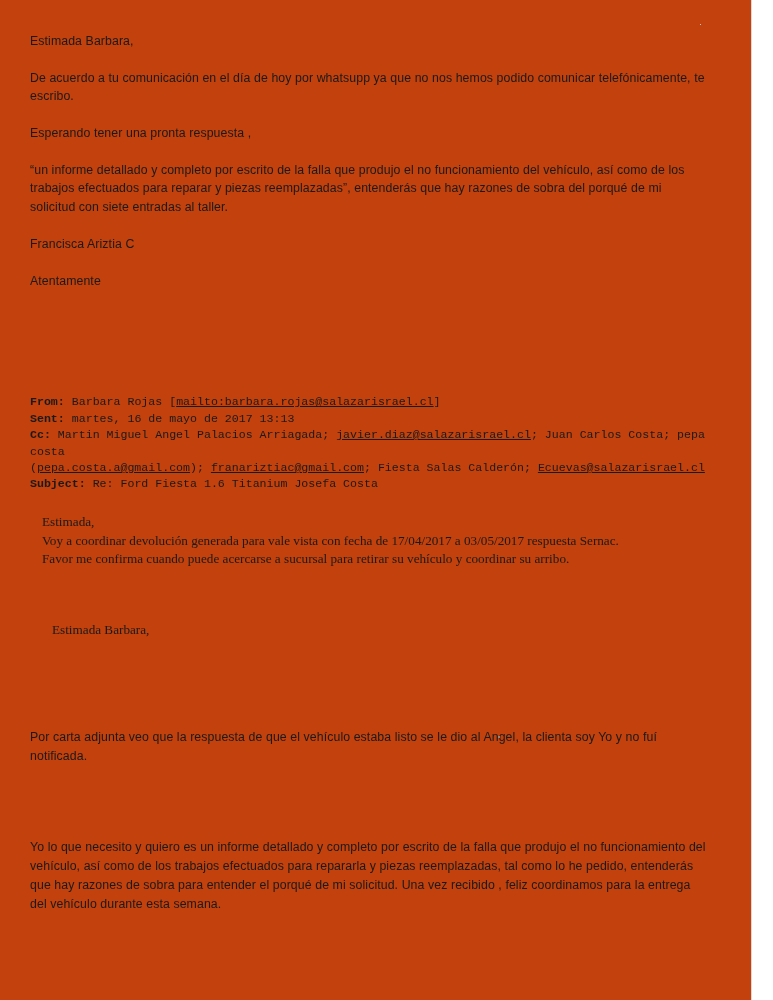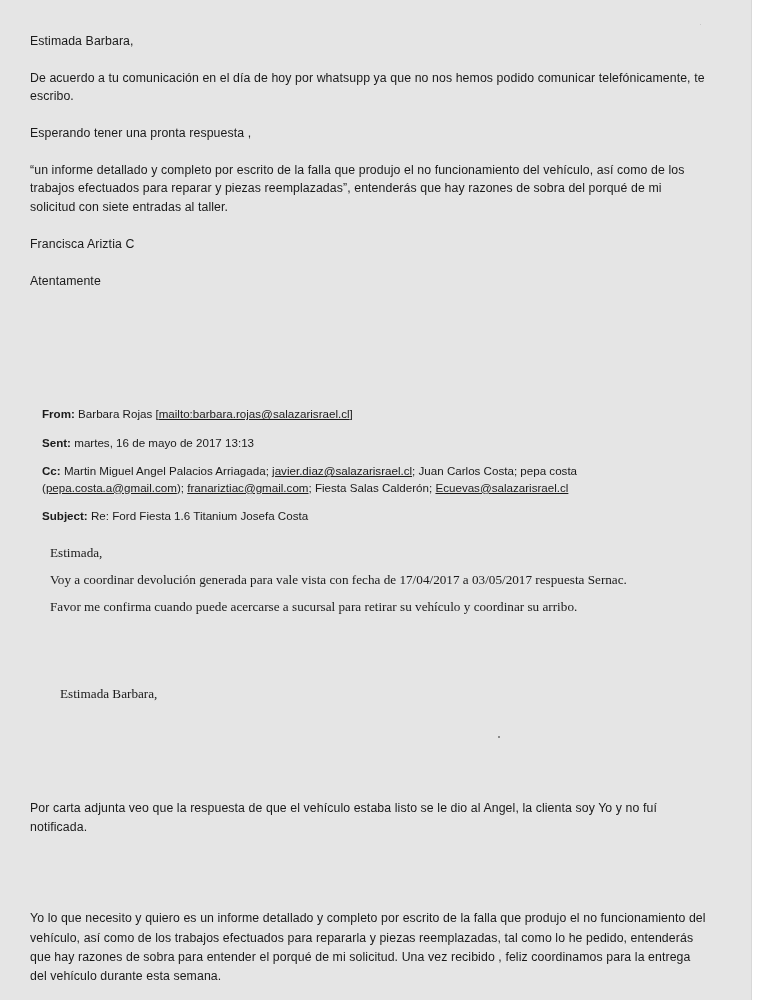--- a/index.html
+++ b/index.html
@@ -13,21 +13,21 @@
     position: relative;
     font-family: "Liberation Sans", sans-serif;
     color: #1a1a1a;
     overflow: hidden;
   }
   .page {
     position: absolute;
     left: 0; top: 0;
     width: 752px;
     height: 1000px;
-    background: #e5e5e5;
+    background: #c2410c;
   }
   .right-edge {
     position: absolute;
     right: 0; top: 0;
     width: 21px;
     height: 1000px;
     background: #ffffff;
     border-left: 1px solid #d8d8d8;
   }
   .content {
@@ -49,38 +49,39 @@
   .spacer-big {
     height: 86px;
   }
   
   .hdr {
     font-size: 11.6px;
     line-height: 1.42;
     margin-bottom: 20px;
   }
   .hdr .row {
-    margin: 12px;
+    margin: 0;
     padding: 0;
+    font-family: Liberation Mono, monospace;
   }
   .hdr .lbl {
     font-weight: bold;
   }
   a.link {
     color: #1a1a1a;
     text-decoration: underline;
   }
   
   .serif {
     font-family: "Liberation Serif", serif;
     font-size: 13.2px;
     line-height: 1.42;
   }
   .serif p {
-    margin: 8px;
+    margin: 0;
   }
   .serif .indent {
     padding-left: 12px;
   }
   .gap-1 { height: 24px; }
   .gap-2 { height: 28px; }
   
   .lower {
     font-size: 12.3px;
     line-height: 1.55;

